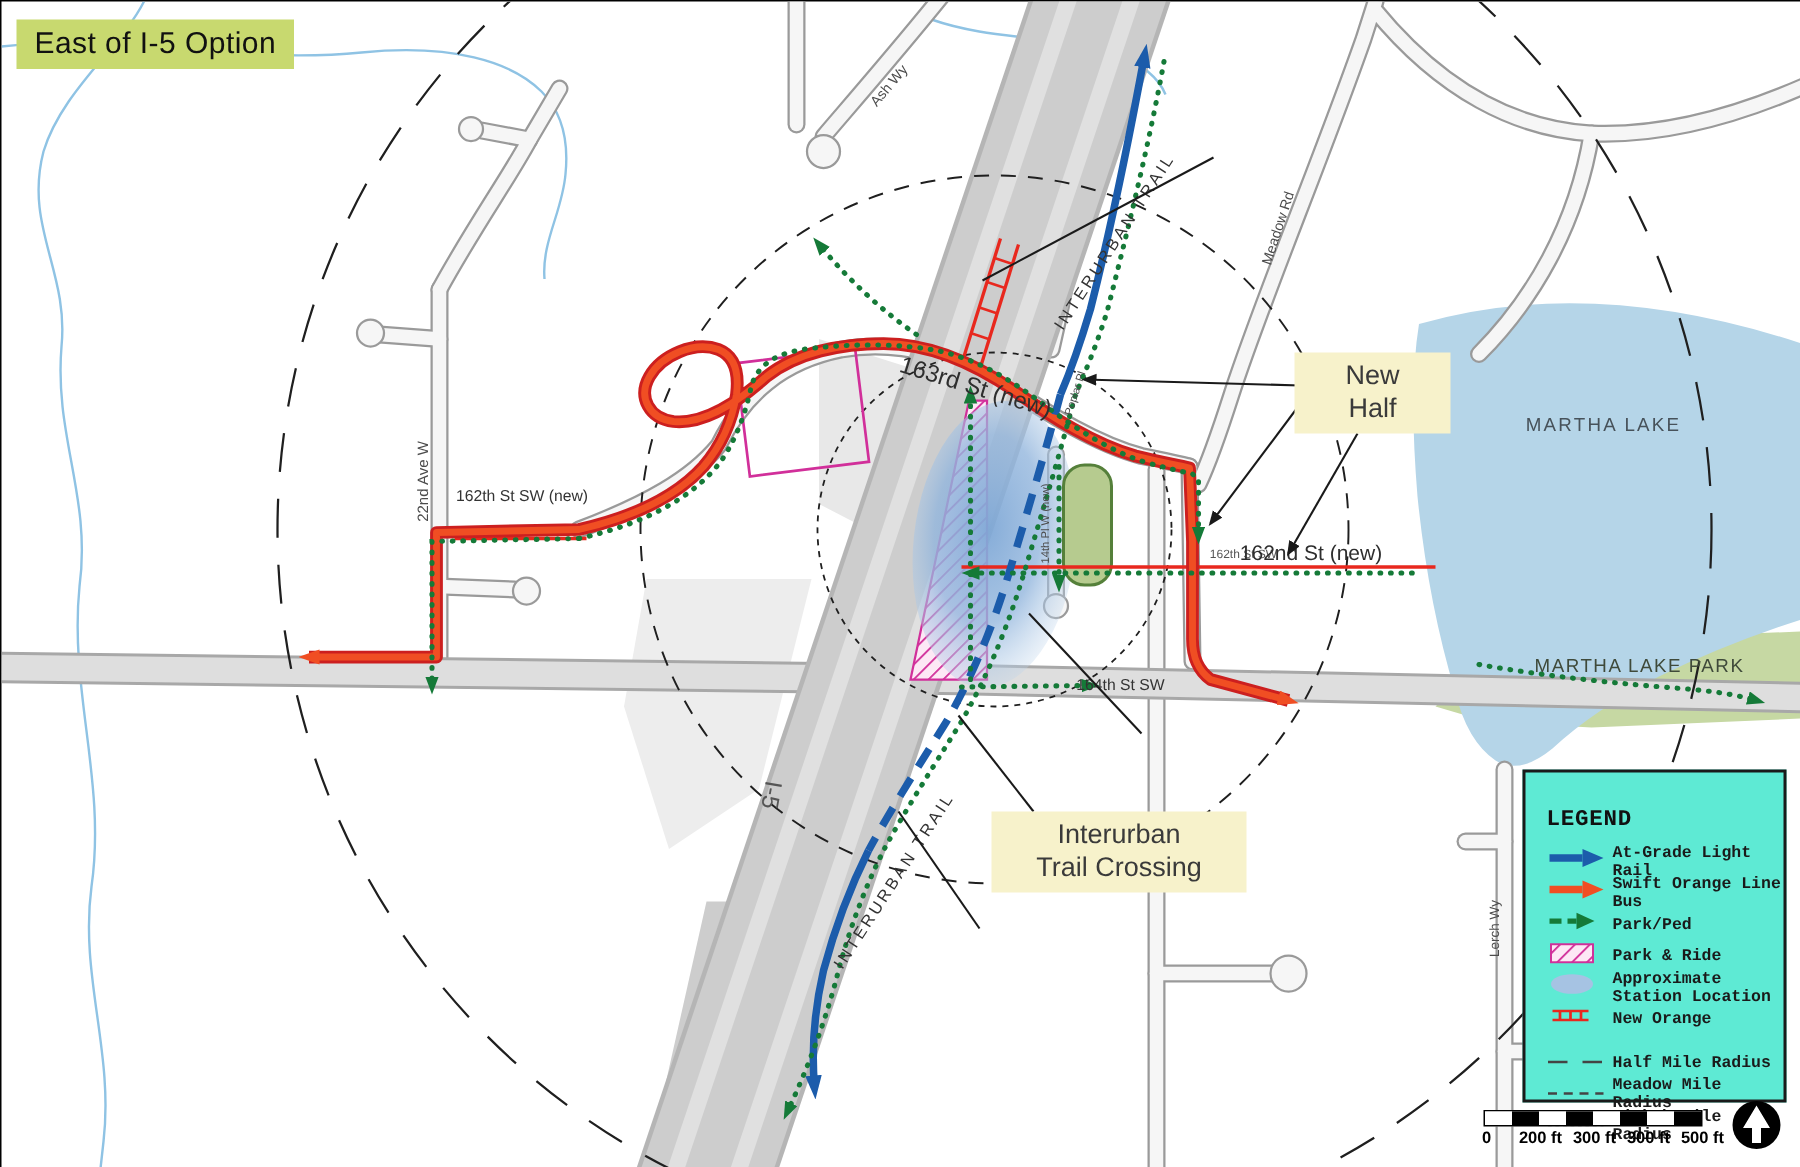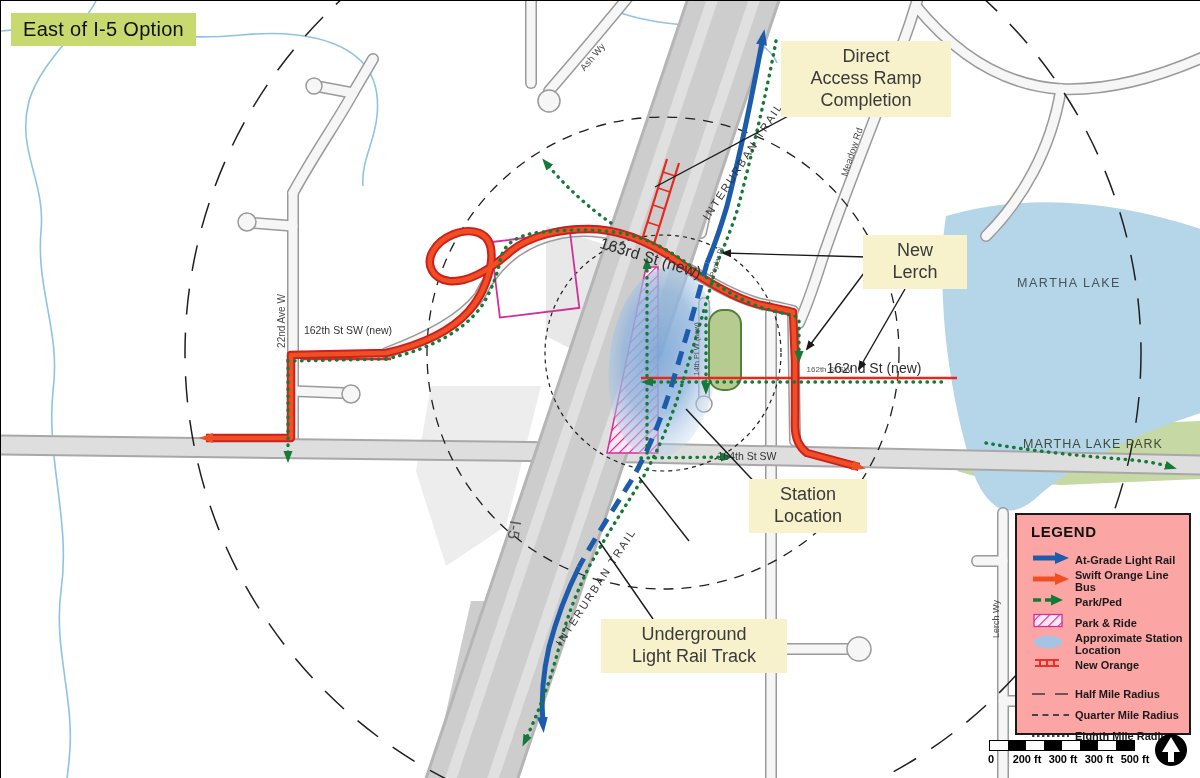--- a/index.html
+++ b/index.html
@@ -3,22 +3,22 @@
 <meta charset="utf-8">
 <style>
   html,body{margin:0;padding:0;background:#888;}
   .stage{position:relative;width:1200px;height:778px;background:#ffffff;border:1px solid #000;
          font-family:"Liberation Sans",sans-serif;overflow:hidden;margin:0 auto;}
   .stage > svg{position:absolute;left:0;top:0;}
   .title-box{position:absolute;left:10px;top:12px;background:#c8d96f;color:#111;
              font-size:20px;font-weight:normal;padding:5px 12px;letter-spacing:.3px;}
   .callout{position:absolute;background:#f7f2cb;color:#3a3a3a;text-align:center;
            font-size:18px;line-height:1.22;padding:5px 9px;white-space:pre-line;}
-  .legend{position:absolute;left:1014px;top:512px;width:176px;height:222px;background:#fca5a5;
-          border:2px solid #1a1a1a;box-sizing:border-box;padding:8px 0 0 14px;}
+  .legend{position:absolute;left:1014px;top:512px;width:176px;height:222px;background:#5eead4;
+          border:2px solid #1a1a1a;box-sizing:border-box;padding:23px 0 0 14px;font-family:Liberation Mono, monospace;}
   .legend-title{font-size:15px;font-weight:bold;color:#111;letter-spacing:.5px;margin-bottom:9px;}
   .legend-row{display:flex;align-items:center;height:21px;}
   .legend-row .sym{width:44px;flex:0 0 44px;}
   .legend-row .lbl{font-size:11px;font-weight:bold;color:#1a1a1a;}
   .legend-gap{height:8px;}
   .scalebar{position:absolute;left:988px;top:739px;width:170px;}
   .sb-bar{display:flex;width:144px;height:9px;border:1px solid #000;background:#fff;}
   .sb-seg{width:18px;height:9px;}
   .sb-b{background:#000;} .sb-w{background:#fff;}
   .sb-labels{position:relative;height:14px;width:160px;margin-top:2px;}
@@ -196,29 +196,24 @@
     <path d="M866,268 L806,348" marker-end="url(#ah-k)"></path>
     <path d="M904,288 L858,368" marker-end="url(#ah-k)"></path>
     <path d="M760,488 L685,408"></path>
     <path d="M688,540 L638,476"></path>
     <path d="M652,618 L598,540"></path>
   </g>
 </svg>
 
 <div class="title-box">East of I-5 Option</div>
 
-<div class="callout" style="left:780px;top:40px;width:152px;">Direct
-Access Ramp
-Completion</div>
 <div class="callout" style="left:862px;top:234px;width:86px;">New
-Lerch</div>
-<div class="callout" style="left:748px;top:478px;width:100px;">Station
-Location</div>
-<div class="callout" style="left:600px;top:618px;width:168px;">Underground
-Light Rail Track</div>
+Half</div>
+<div class="callout" style="left:660px;top:540px;width:152px;">Interurban
+Trail Crossing</div>
 
 <div class="legend">
   <div class="legend-title">LEGEND</div>
 
   <div class="legend-row">
     <span class="sym">
       <svg width="40" height="14">
             <line x1="2" y1="7" x2="24" y2="7" stroke="#1c5cab" stroke-width="5"></line>
             <polygon points="24,1 38,7 24,13" fill="#1c5cab"></polygon>
           </svg>
@@ -289,21 +284,21 @@
     </span>
     <span class="lbl">Half Mile Radius</span>
   </div>
 
   <div class="legend-row">
     <span class="sym">
       <svg width="40" height="10">
             <line x1="1" y1="5" x2="38" y2="5" stroke="#444" stroke-width="1.8" stroke-dasharray="6 4.5"></line>
           </svg>
     </span>
-    <span class="lbl">Quarter Mile Radius</span>
+    <span class="lbl">Meadow Mile Radius</span>
   </div>
 
   <div class="legend-row">
     <span class="sym">
       <svg width="40" height="10">
             <line x1="1" y1="5" x2="38" y2="5" stroke="#444" stroke-width="1.8" stroke-dasharray="2.5 2.5"></line>
           </svg>
     </span>
     <span class="lbl">Eighth Mile Radius</span>
   </div>

